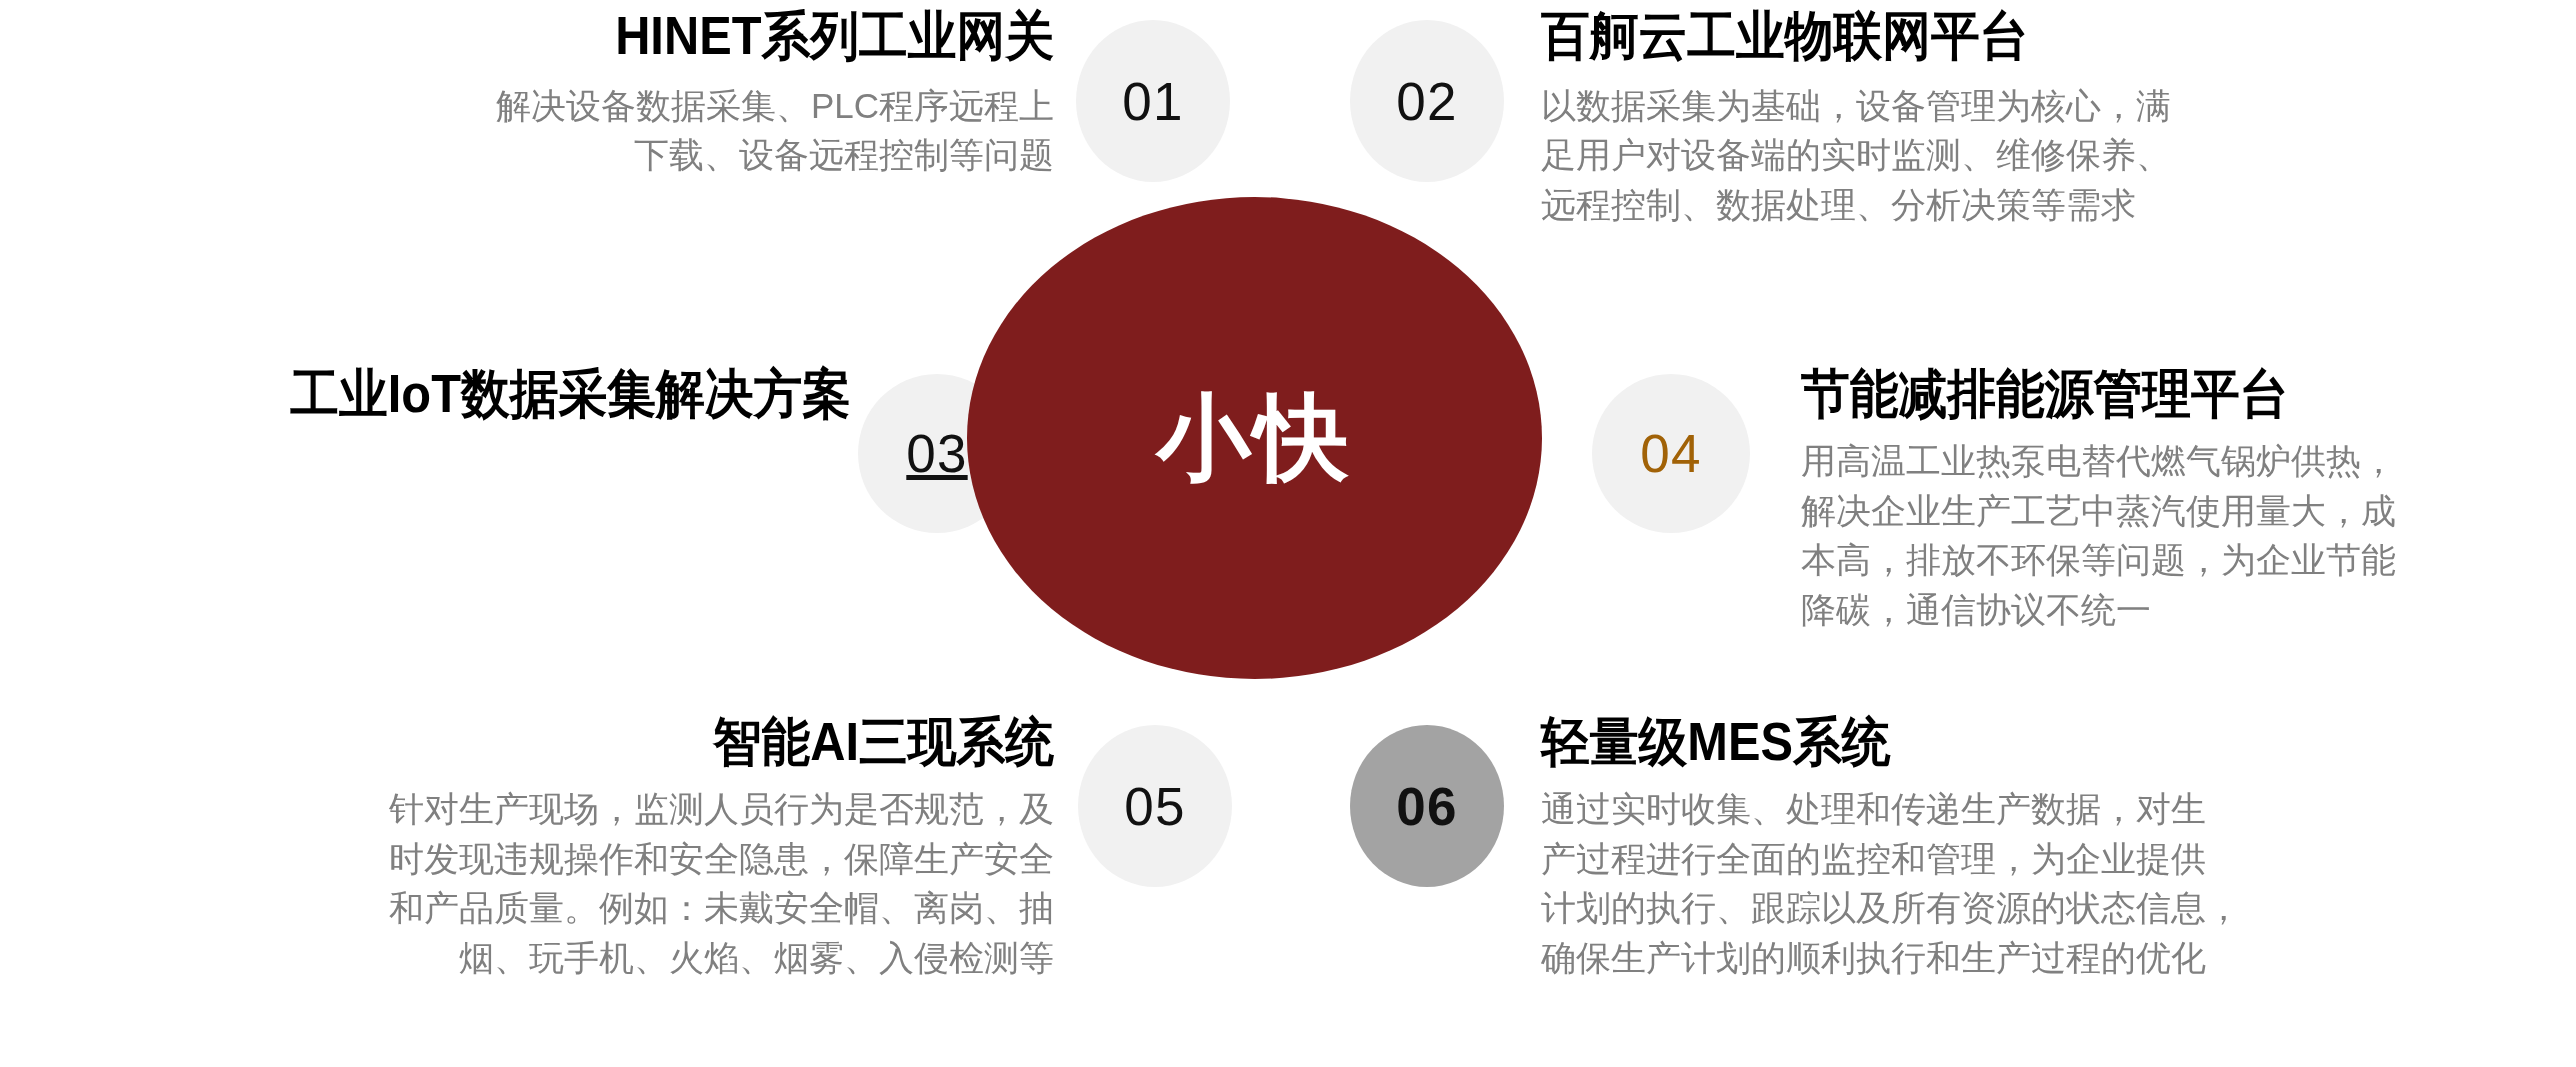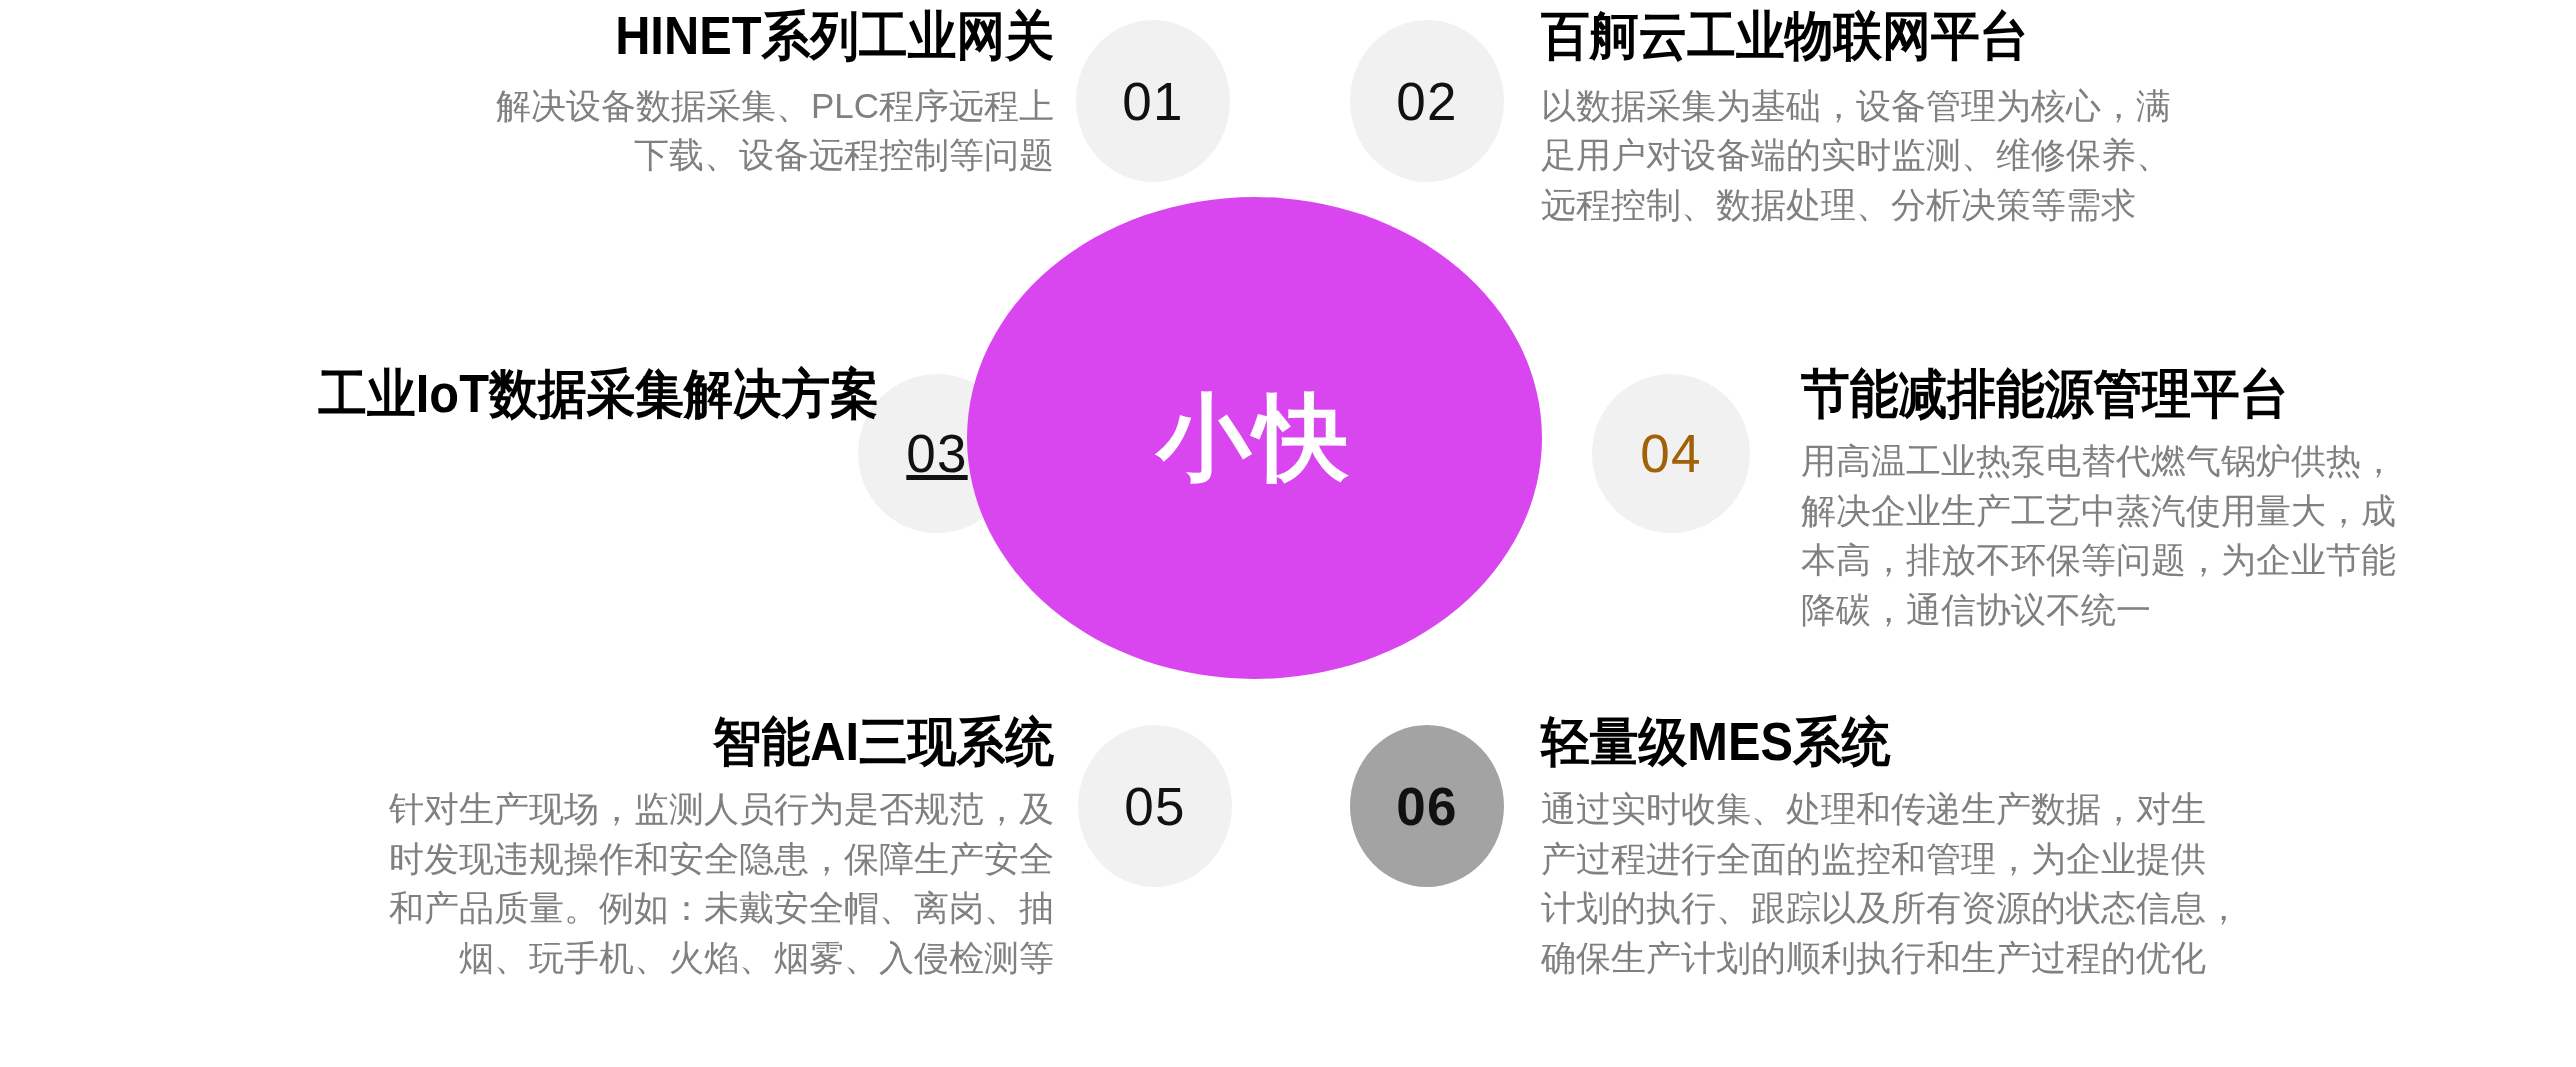--- a/index.html
+++ b/index.html
@@ -67,33 +67,33 @@
     font-weight:400;
     white-space:pre-line;
   }
   .left .title,.left .desc{text-align:right;transform-origin:right center;}
   .right .title,.right .desc{text-align:left;transform-origin:left center;}
 
   #item-01{left:271px;top:7.4px;width:783px;}
   #item-01 .title{margin-bottom:16px;}
   #item-02{left:1541px;top:7.4px;width:802px;}
   #item-02 .title{margin-bottom:16px;}
-  #item-03{left:0px;top:365px;width:851px;margin-left:28px;}
+  #item-03{left:0px;top:365px;width:851px;}
   #item-03 .title{margin-bottom:13.6px;}
   #item-04{left:1801px;top:365px;width:808px;}
   #item-04 .title{margin-bottom:13.6px;}
   #item-05{left:123px;top:713px;width:931px;}
   #item-05 .title{margin-bottom:13.6px;}
   #item-06{left:1541px;top:713px;width:1023px;}
   #item-06 .title{margin-bottom:13.6px;}
 </style>
 </head>
 <body style="background: rgb(255, 255, 255);">
 
-<div id="center-hub" style="background: #d946ef; text-align: center;">
+<div id="center-hub" style="background: #7f1d1d; text-align: center;">
   <span class="hub-line" style="color: rgb(255, 255, 255);">小快</span>
 </div>
 
 <div class="badge" id="badge-01" style="background: rgb(241, 241, 241); color: rgb(17, 17, 17); text-align: center;">01</div>
 <div class="badge" id="badge-02" style="background: rgb(241, 241, 241); color: rgb(17, 17, 17);">02</div>
 <div class="badge" id="badge-03" style="background: rgb(241, 241, 241); color: rgb(17, 17, 17); text-decoration: underline;">03</div>
 <div class="badge" id="badge-04" style="background: rgb(241, 241, 241); color: #a16207;">04</div>
 <div class="badge" id="badge-05" style="background: rgb(241, 241, 241); color: rgb(17, 17, 17);">05</div>
 <div class="badge" id="badge-06" style="background: #a3a3a3; color: rgb(17, 17, 17); font-weight: bold;">06</div>
 

